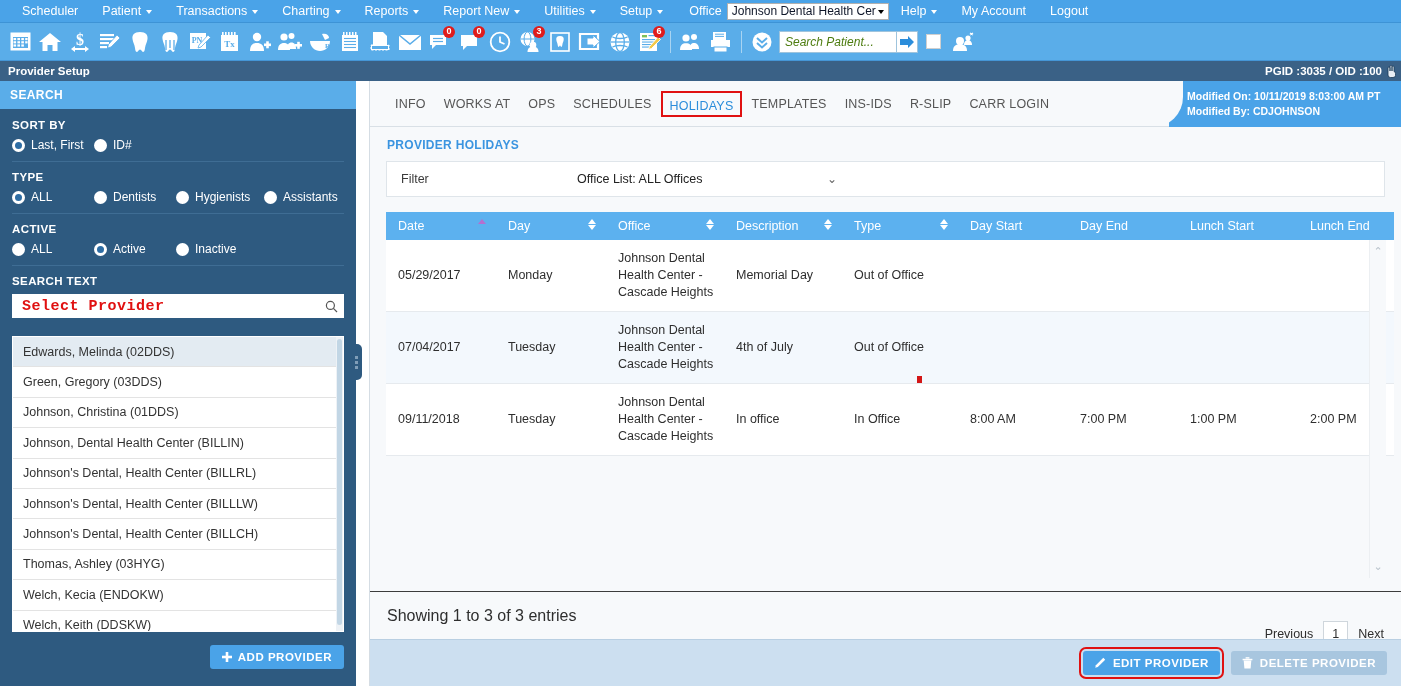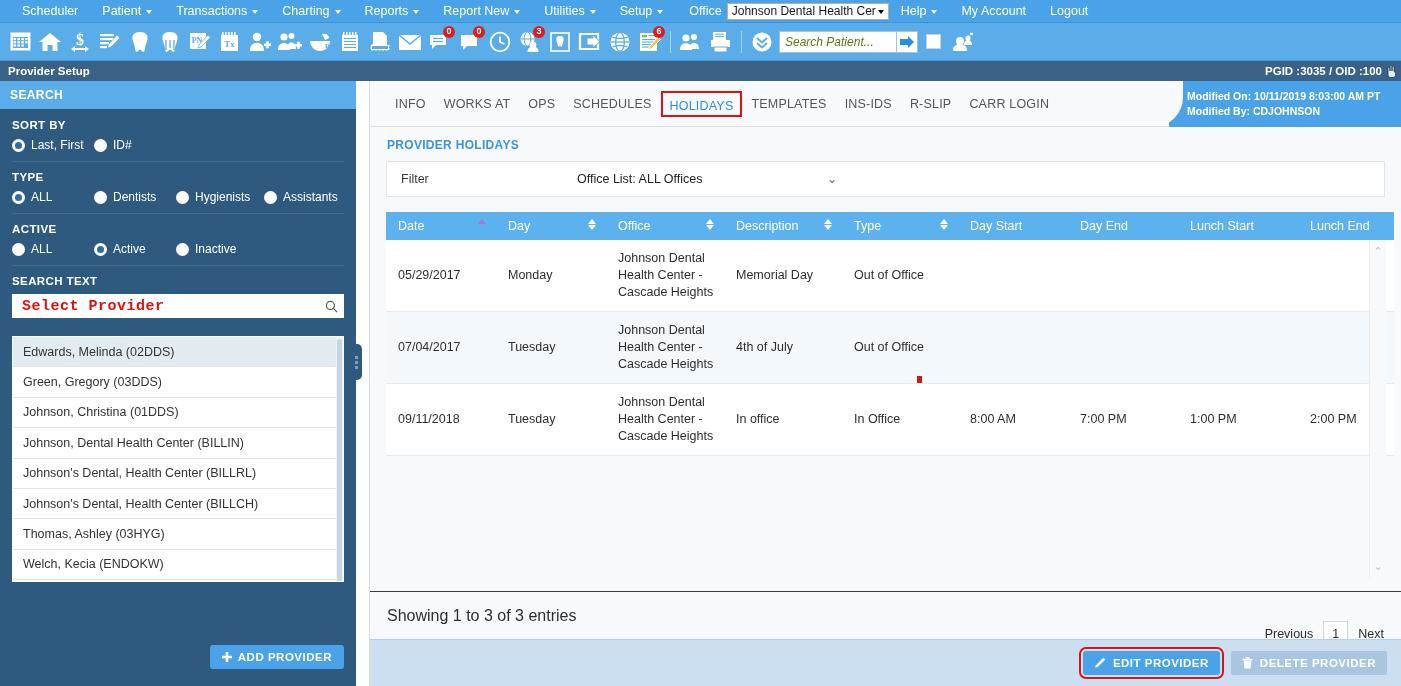--- a/index.html
+++ b/index.html
@@ -106,21 +106,21 @@
   }
   .searchbox {
     background:#fff; height: 24px; display:flex; align-items:center;
     padding: 0 6px 0 10px; justify-content: space-between;
   }
   .searchbox .val {
     font-family: "Liberation Mono", "DejaVu Sans Mono", monospace;
     color: #e01010; font-weight: bold; font-size: 15px; letter-spacing: .5px;
   }
   .provlist {
-    margin: 5px 12px 0 12px; background:#fff; height: 246px; overflow:hidden;
+    margin: 5px 12px 0 12px; background:#fff; height: 296px; overflow:hidden;
     position: relative; border: 1px solid #ffffff;
   }
   .provrow {
     height: 30.4px; display:flex; align-items:center; padding-left: 10px;
     font-size: 12.5px; color:#333; border-bottom: 1px solid #e3e3e3; cursor:pointer;
   }
   .provrow.sel { background:#e3ebf2; }
   .list-scroll {
     position:absolute; right:0; top:0; width: 7px; height: 100%; background:#eef2f6;
   }
@@ -664,20 +664,23 @@
           <span>Green, Gregory (03DDS)</span>
         </div>
       <div class="provrow">
           <span>Johnson, Christina (01DDS)</span>
         </div>
       <div class="provrow">
           <span>Johnson, Dental Health Center (BILLIN)</span>
         </div>
       <div class="provrow">
           <span>Johnson's Dental, Health Center (BILLRL)</span>
+        </div>
+      <div class="provrow">
+          <span>Johnson's Dental, Health Center (BILLLW)</span>
         </div>
       <div class="provrow">
           <span>Johnson's Dental, Health Center (BILLCH)</span>
         </div>
       <div class="provrow">
           <span>Thomas, Ashley (03HYG)</span>
         </div>
       <div class="provrow">
           <span>Welch, Kecia (ENDOKW)</span>
         </div>

